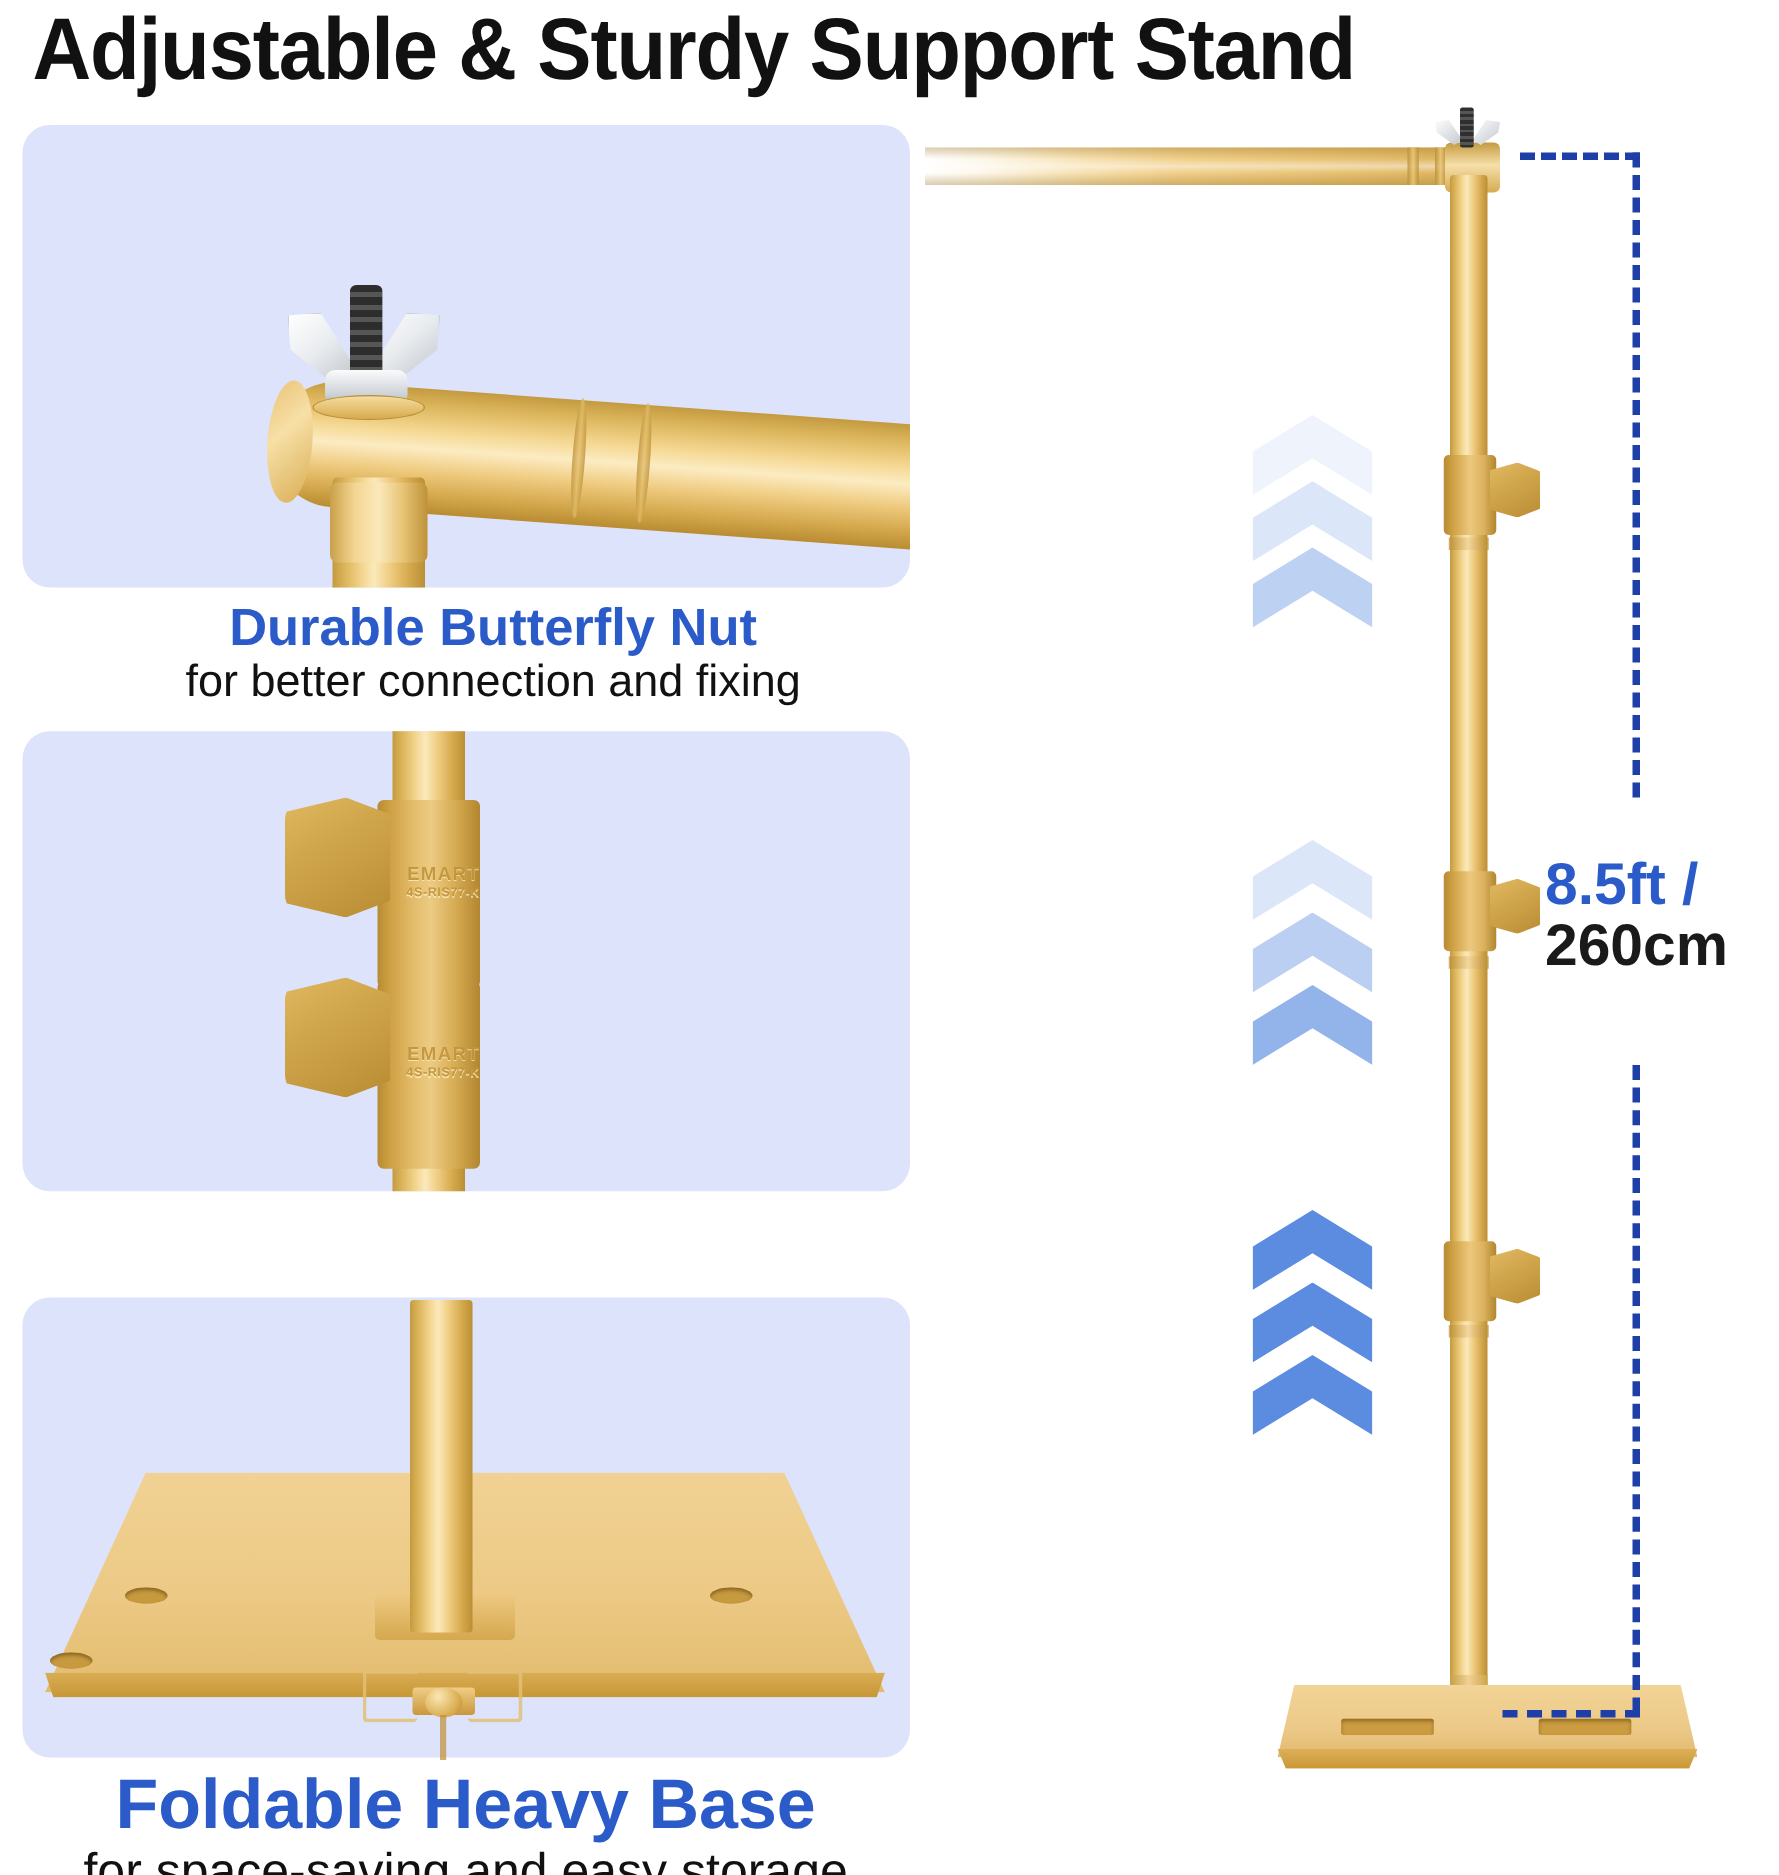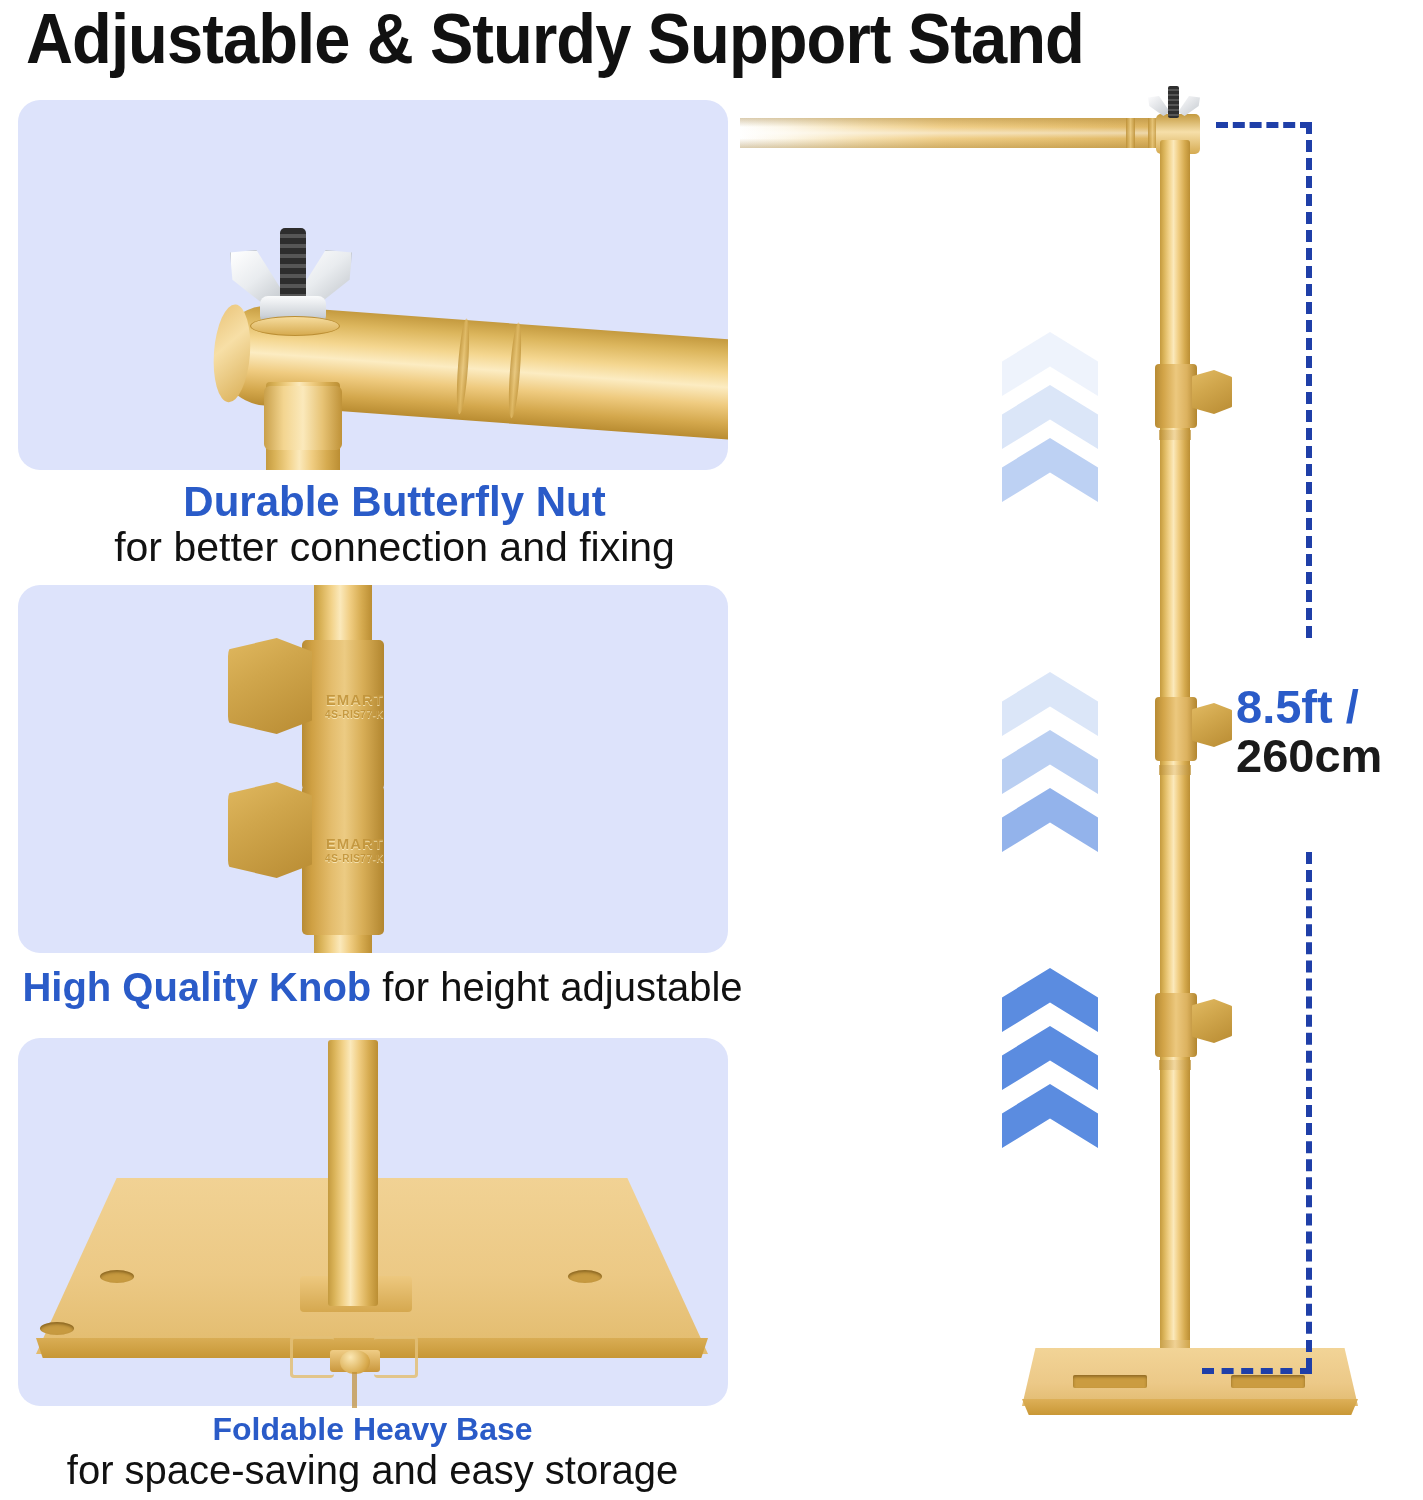--- a/index.html
+++ b/index.html
@@ -35,28 +35,28 @@
   .panel-2 { left:18px; top:585px;  width:710px; height:368px; }
   .panel-3 { left:18px; top:1038px; width:710px; height:368px; }
 
   .cap { position:absolute; text-align:center; white-space:nowrap; }
   .cap-line { display:block; line-height:1.12; }
   .cap-blue  { color:#2a5bc8; font-weight:bold; }
   .cap-black { color:#111111; font-weight:normal; }
 
   .cap-1 { left:0; top:478px; width:745px;padding-left:44px; }
   .cap-1 .l1 { font-size:42px; }
-  .cap-1 .l2 { font-size:41px; }
+  .cap-1 .l2 { font-size:36px; }
 
   .cap-2 { left:0; top:965px; width:765px; font-size:40px; }
   .cap-2 .inline-blue  { color:#2a5bc8; font-weight:bold; }
   .cap-2 .inline-black { color:#111111; font-weight:normal; }
 
   .cap-3 { left:0; top:1412px; width:745px; }
-  .cap-3 .l1 { font-size:32px;text-align:center; }
+  .cap-3 .l1 { font-size:56px;text-align:center; }
   .cap-3 .l2 { font-size:40px; }
 
   
   .gold-v {  
     background:linear-gradient(to right,
       #c49a3f 0%, #d9b257 12%, #f2d289 30%,
       #fbe9bb 45%, #f0cd82 62%, #d6ab50 82%, #bb8e33 100%);
   }
   .gold-h {  
     background:linear-gradient(to bottom,
@@ -360,23 +360,20 @@
     <small>4S-RIS77-K</small>
   </div>
 
   <div class="p2-collar p2-collar-b"></div>
   <div class="p2-knob p2-knob-b"></div>
   <div class="p2-brand p2-brand-b">
     <span>EMART</span>
     <small>4S-RIS77-K</small>
   </div>
 
-  <div class="cap cap-2">
-    <span class="inline-blue">High Quality Knob</span><span class="inline-black"> for height adjustable</span>
-  </div>
 
   <div class="panel panel-3"></div>
   <div class="p3-plate"></div>
   <div class="p3-plate-edge"></div>
   <div class="p3-hole p3-hole-1"></div>
   <div class="p3-hole p3-hole-3"></div>
   <div class="p3-hole p3-hole-4"></div>
   <div class="p3-bracket-l"></div>
   <div class="p3-bracket-r"></div>
   <div class="p3-foot"></div>

